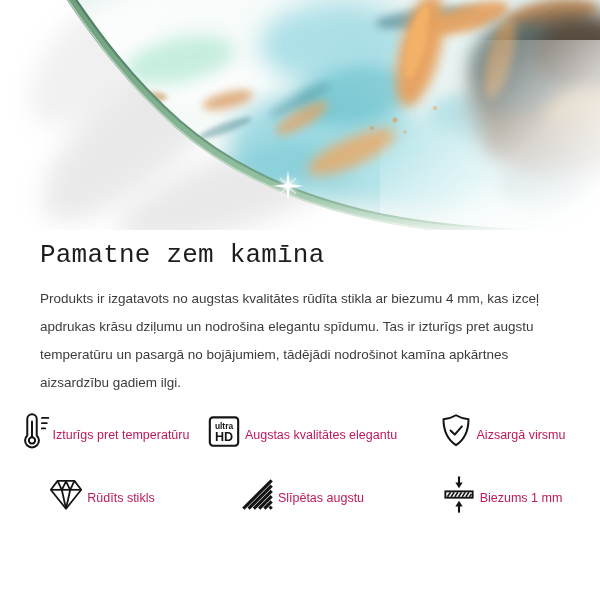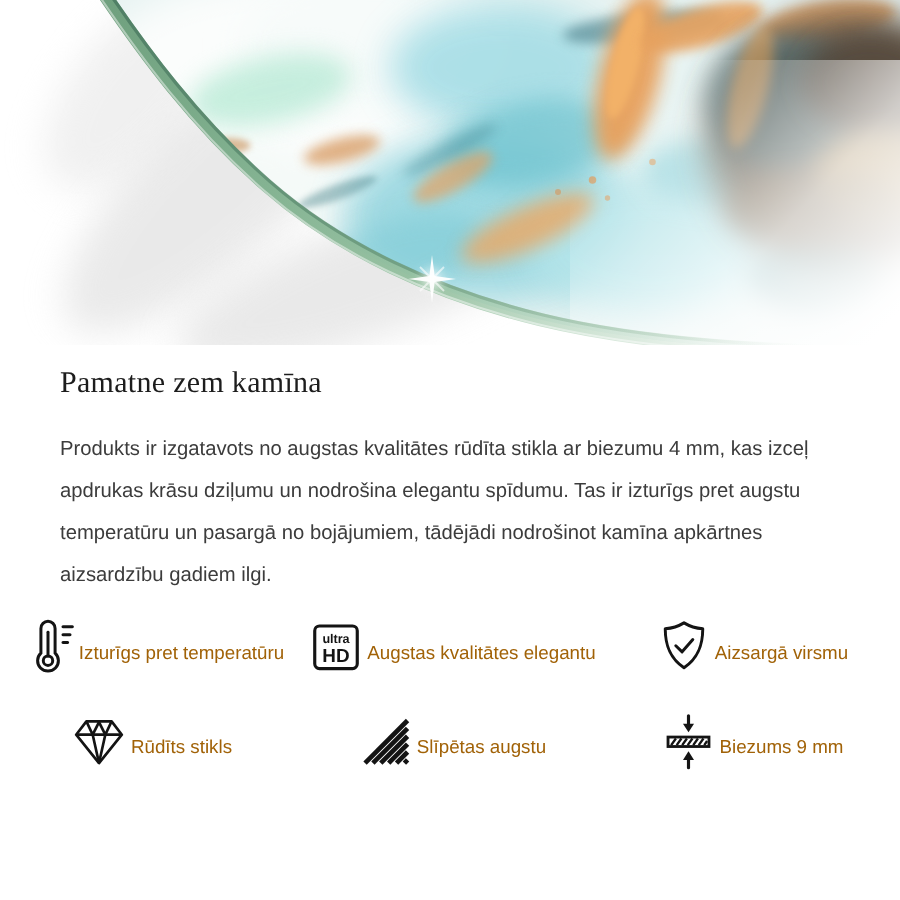--- a/index.html
+++ b/index.html
@@ -6,23 +6,23 @@
   body { width: 600px; height: 600px; overflow: hidden; }
   .page {
     width: 600px; height: 600px; position: relative; background: #fff;
     font-family: "Liberation Sans", "DejaVu Sans", sans-serif;
   }
   .hero { width: 600px; height: 230px; position: relative; overflow: hidden; }
   .hero svg { display: block; }
 
   h1.title {
     margin: 10px 40px 0 40px;
-    font-family: Liberation Serif, serif;
+    font-family: Liberation Mono, monospace;
     font-weight: normal;
-    font-size: 20px; line-height: 30px;
+    font-size: 26px; line-height: 30px;
     color: #1d1d1d; letter-spacing: 0.2px;
   }
   h1.title span { display: block; }
 
   p.desc {
     margin: 15px 30px 11px 40px;
     max-width: 533px;
     font-size: 13.5px; line-height: 28px;
     color: #3c3c3c;
   }
@@ -33,21 +33,21 @@
     grid-template-columns: 200px 200px 200px;
     row-gap: 21px;
     justify-items: center;
   }
   .feature { display: flex; flex-direction: row; align-items: center; text-align: center; }
   .feature .ico { width: 42px; height: 42px; }
   .feature .ico svg { width: 42px; height: 42px; display: block; }
   .feature .label {
     margin-top: 8px;
     font-size: 12.5px; line-height: 15px;
-    color: #a16207;
+    color: #be185d;
   }
 </style>
 </head>
 <body>
 
 <div class="page">
 
   <div class="hero">
     <svg width="600" height="230" viewBox="0 0 600 230">
       <defs>
@@ -226,17 +226,17 @@
             <path d="M9,22.6 L12,18.4 M12.5,22.6 L15.5,18.4 M16,22.6 L19,18.4 M19.5,22.6 L22.5,18.4 M23,22.6 L26,18.4 M26.5,22.6 L29.5,18.4 M30,22.6 L31.8,20"></path>
           </g>
           <g fill="#141414" stroke="#141414" stroke-width="2" stroke-linecap="round">
             <path d="M20,4 V9.5"></path>
             <path d="M16.5,9 L23.5,9 L20,14.5 Z" stroke-width="0"></path>
             <path d="M20,37 V31.5"></path>
             <path d="M16.5,32 L23.5,32 L20,26.5 Z" stroke-width="0"></path>
           </g>
         </svg>
       </div>
-      <div class="label">Biezums 9 mm</div>
+      <div class="label">Biezums 1 mm</div>
     </div>
 
   </div>
 </div>
 
 </body></html>

